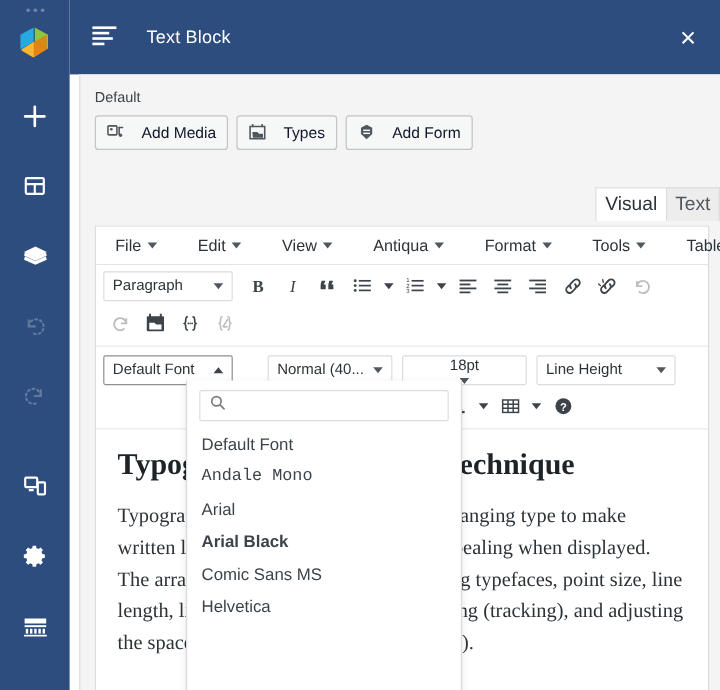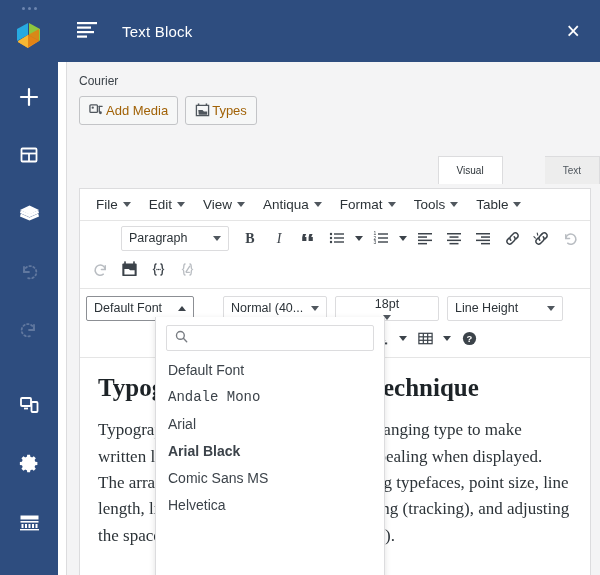--- a/index.html
+++ b/index.html
@@ -60,54 +60,54 @@
     font-size: 12px; color: #3c434a;
     padding: 12px 0 8px 12px;
   }
 
   
   #media-row {
     display: flex; align-items: center; gap: 7px;
     padding-left: 12px; position: relative;
   }
   .media-btn {
-    display: flex; align-items: center; gap: 2px;
+    display: flex; align-items: center; gap: 14px;
     height: 29px; padding: 0 9px;
     background: #f6f7f7; border: 1px solid #c3c4c7;
-    border-radius: 3px; color: #a16207; font-size: 13px;
+    border-radius: 3px; color: #0f172a; font-size: 13px;
     cursor: pointer; white-space: nowrap;
   }
   .media-btn svg { display: block; }
 
   
   #mode-tabs {
     position: absolute; right: 0px; top: 94px;
     display: flex; align-items: flex-end;
   }
   .mode-tab {
-    height: 28px; padding: 0 18px;
+    height: 28px; padding: 0 7px;
     display: flex; align-items: center; justify-content: center;
-    font-size: 10px; border: 1px solid #dcdcde; border-bottom: none;
+    font-size: 16px; border: 1px solid #dcdcde; border-bottom: none;
     border-radius: 0; cursor: pointer;
   }
   .mode-tab.active { background: #ffffff; color: #2c3338; border-color: #dcdcde; }
-  .mode-tab.inactive { background: #ededed; color: #50575e; border-left: none; margin-left: 42px; }
+  .mode-tab.inactive { background: #ededed; color: #50575e; border-left: none; }
 
   
   #editor {
     position: absolute; left: 12px; top: 126px;
     width: 512px; background: #ffffff;
     border: 1px solid #dcdcde;
     height: 449px;
   }
 
   
   #menubar {
     display: flex; align-items: center; height: 32px;
-    padding-left: 8px; gap: 2px;
+    padding-left: 8px; gap: 18px;
     border-bottom: 1px solid #e5e5e5;
     background: #ffffff;
   }
   .menu-item {
     display: flex; align-items: center; gap: 5px;
     padding: 3px 8px; font-size: 13.5px; color: #2c3338;
     cursor: pointer; border-radius: 2px;
   }
   .caret { width: 0; height: 0; border-left: 4px solid transparent; border-right: 4px solid transparent; border-top: 5px solid #50575e; display:block; }
 
@@ -132,21 +132,21 @@
   .tsplit { width: 14px; height: 26px; display:flex; align-items:center; justify-content:center; cursor:pointer; }
   .tsplit .caret { border-top-color:#3c434a; }
 
   .tselect {
     height: 25px; min-width: 100px;
     border: 1px solid #dcdcde; background: #fff;
     display: flex; align-items: center; justify-content: space-between;
     padding: 0 7px; font-size: 12.5px; color: #2c3338;
     cursor: pointer; border-radius: 2px; margin-right: 2px;
   }
-  #sel-paragraph { width: 108px; margin-right: 6px; margin-left: 35px; }
+  #sel-paragraph { width: 108px; margin-right: 6px; }
   #sel-font { width: 108px; border-color: #8c8f94; }
   #sel-weight { width: 104px; margin-left: 21px; }
   #sel-size { width: 104px; flex-direction: column; }
   #sel-lh { width: 116px; }
   .caret-up { width:0;height:0;border-left:4px solid transparent;border-right:4px solid transparent;border-bottom:5px solid #3c434a; display:block;}
 
   
   #font-dd {
     position: absolute; left: 88px; top: 255px;
     width: 230px; height: 320px;
@@ -299,21 +299,21 @@
         <rect x="1" y="10" width="17" height="2.2"></rect>
         <rect x="1" y="14.5" width="10" height="2.2"></rect>
       </svg>
     </div>
     <div id="hdr-title">Text Block</div>
     <div id="hdr-close">×</div>
   </div>
 
   <div id="panel">
 
-    <div id="panel-label">Courier</div>
+    <div id="panel-label">Default</div>
 
     <div id="media-row">
 
       <div class="media-btn">
         <span>
           <svg width="15" height="15" viewBox="0 0 16 16" fill="none" stroke="#50575e" stroke-width="1.4">
             <rect x="1" y="2" width="8" height="8" rx="1"></rect>
             <circle cx="4" cy="5" r="1.2" fill="#50575e" stroke="none"></circle>
             <path d="M11 3.5v6.2" stroke-linecap="round"></path>
             <circle cx="12.2" cy="10.4" r="1.5" fill="#50575e" stroke="none"></circle>
@@ -328,20 +328,30 @@
           <svg width="15" height="15" viewBox="0 0 16 16" fill="#50575e">
             <rect x="3" y="0.5" width="1.6" height="2.6"></rect>
             <rect x="11.4" y="0.5" width="1.6" height="2.6"></rect>
             <path d="M1.5 2.5h13v11h-13z" fill="none" stroke="#50575e" stroke-width="1.4"></path>
             <path d="M3.5 7.5h4.5l1.5 1.5h3.5v3.5h-9z"></path>
           </svg>
         </span>
         <span>Types</span>
       </div>
 
+      <div class="media-btn">
+        <span>
+          <svg width="15" height="15" viewBox="0 0 16 16" fill="#50575e">
+            <path d="M8 1l5 2.6v5.6L8 14 3 9.2V3.6z"></path>
+            <rect x="5" y="5.3" width="6" height="1.3" fill="#f6f7f7"></rect>
+            <rect x="5" y="8" width="6" height="1.3" fill="#f6f7f7"></rect>
+          </svg>
+        </span>
+        <span>Add Form</span>
+      </div>
     </div>
 
     <div id="mode-tabs">
       <div class="mode-tab active">Visual</div>
       <div class="mode-tab inactive">Text</div>
     </div>
 
     <div id="editor-right-gutter"></div>
 
     <div id="editor">

